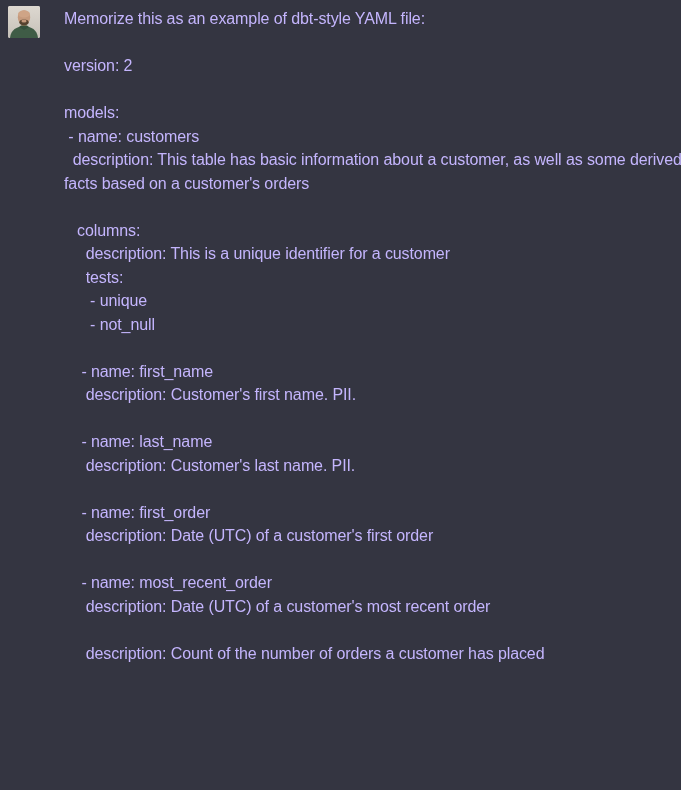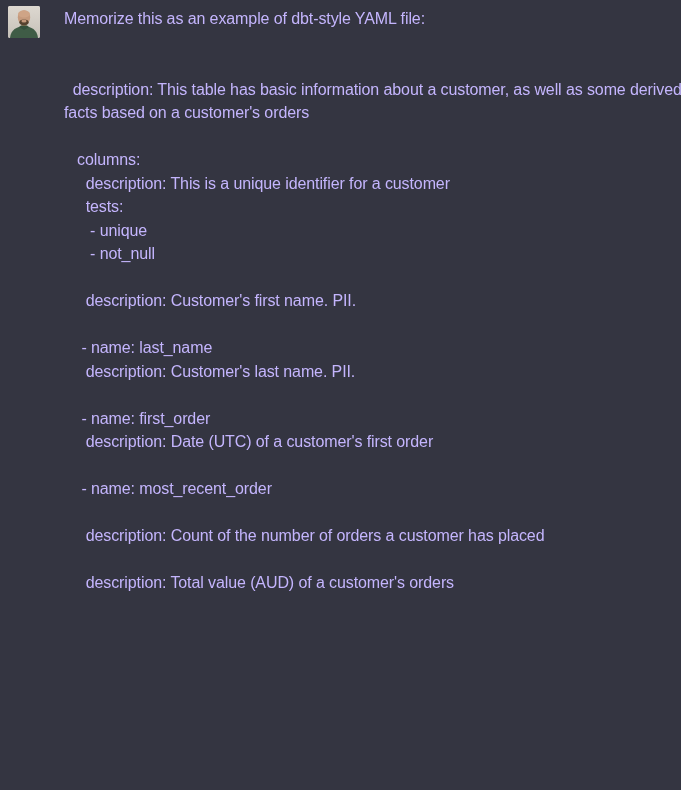--- a/index.html
+++ b/index.html
@@ -66,38 +66,42 @@
       <path d="M10.2,13 C10.5,17 12.5,19.2 16,19.2 C19.5,19.2 21.5,17 21.8,13 C21.8,16 20,18.8 16,18.8 C12,18.8 10.2,16 10.2,13 Z" fill="#55422f"></path>
       <ellipse cx="16" cy="16.2" rx="4.6" ry="2.8" fill="#55422f"></ellipse>
       <ellipse cx="16" cy="15.1" rx="2.6" ry="1.5" fill="#c59a7d"></ellipse>
       <ellipse cx="16" cy="8" rx="6" ry="3.6" fill="#cfa486"></ellipse>
     </svg>
   </div>
 
   <div class="message" style="color: #c4b5fd;">
       <div class="line">Memorize this as an example of dbt-style YAML file:</div>
       <div class="line"></div>
+      <div class="line">version: 2</div>
       <div class="line"></div>
+      <div class="line">models:</div>
+      <div class="line"> - name: customers</div>
       <div class="line">  description: This table has basic information about a customer, as well as some derived</div>
       <div class="line">facts based on a customer's orders</div>
       <div class="line"></div>
       <div class="line">   columns:</div>
       <div class="line">     description: This is a unique identifier for a customer</div>
       <div class="line">     tests:</div>
       <div class="line">      - unique</div>
       <div class="line">      - not_null</div>
       <div class="line"></div>
+      <div class="line">    - name: first_name</div>
       <div class="line">     description: Customer's first name. PII.</div>
       <div class="line"></div>
       <div class="line">    - name: last_name</div>
       <div class="line">     description: Customer's last name. PII.</div>
       <div class="line"></div>
       <div class="line">    - name: first_order</div>
       <div class="line">     description: Date (UTC) of a customer's first order</div>
       <div class="line"></div>
       <div class="line">    - name: most_recent_order</div>
+      <div class="line">     description: Date (UTC) of a customer's most recent order</div>
       <div class="line"></div>
       <div class="line">     description: Count of the number of orders a customer has placed</div>
       <div class="line"></div>
-      <div class="line">     description: Total value (AUD) of a customer's orders</div>
     </div>
 
 </div>
 
 </body></html>

